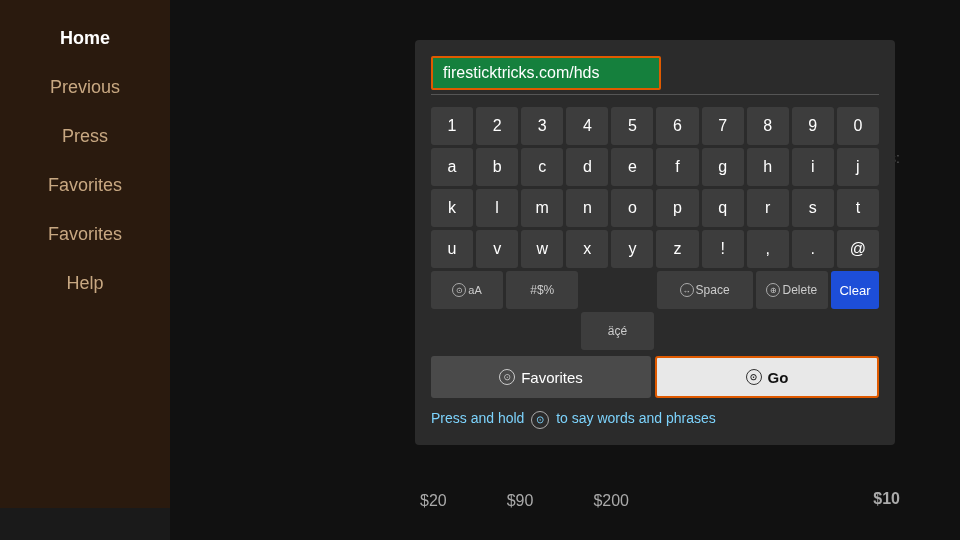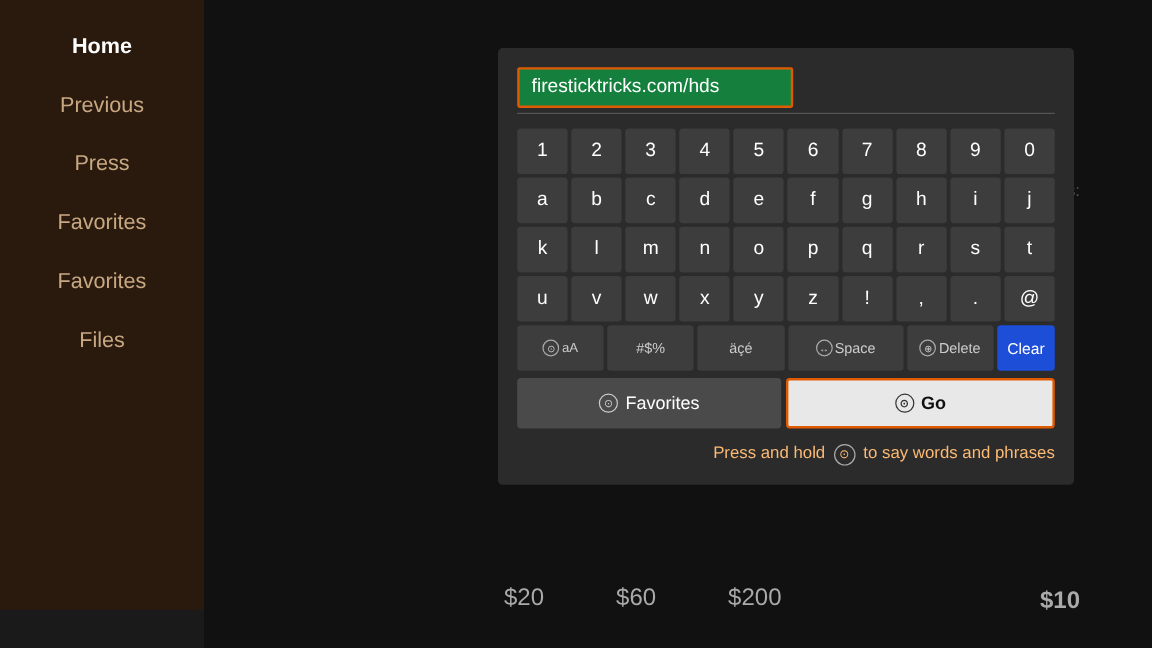--- a/index.html
+++ b/index.html
@@ -48,21 +48,21 @@
     
     .bg-text {
       position: absolute;
       right: 60px;
       top: 150px;
       color: #555;
       font-size: 14px;
     }
     .donation-btn {
       color: #aaa;
-      font-size: 20px;
+      font-size: 16px;
     }
 
     
     #keyboard-modal {
       position: absolute;
       left: 245px;
       top: 40px;
       width: 480px;
       background: #2b2b2b;
       border-radius: 4px;
@@ -161,24 +161,24 @@
       border-radius: 3px;
       cursor: pointer;
       display: flex;
       align-items: center;
       justify-content: center;
       gap: 6px;
     }
 
     
     .voice-hint {
-      text-align: right;
+      text-align: left;
       margin-top: 12px;
       font-size: 14px;
-      color: #fdba74;
+      color: #7dd3fc;
     }
     .voice-hint .mic-icon {
       display: inline-flex;
       align-items: center;
       justify-content: center;
       width: 18px;
       height: 18px;
       border: 1px solid #aaa;
       border-radius: 50%;
       font-size: 10px;
@@ -198,35 +198,35 @@
   <div class="sidebar-item">
     <span>Press</span>
   </div>
   <div class="sidebar-item">
     <span>Favorites</span>
   </div>
   <div class="sidebar-item">
     <span>Favorites</span>
   </div>
   <div class="sidebar-item">
-    <span>Files</span>
+    <span>Help</span>
   </div>
 </div>
 
 <div id="main">
 
   <div class="bg-text">
     <span>ase donation buttons:</span>
   </div>
   <div style="position:absolute; right:60px; top:490px; display:flex; gap:30px;font-weight:bold;">
     <span class="donation-btn">$10</span>
   </div>
   <div style="position:absolute; bottom:30px; display:flex; gap:60px; left:250px;">
     <span class="donation-btn">$20</span>
-    <span class="donation-btn">$60</span>
+    <span class="donation-btn">$90</span>
     <span class="donation-btn">$200</span>
   </div>
 
   <div id="keyboard-modal">
 
     <div class="url-input-container">
       <input class="url-input" type="text" value="firesticktricks.com/hds" style="">
       <div class="url-underline"></div>
     </div>
 
@@ -282,21 +282,21 @@
         <button class="key">,</button>
         <button class="key">.</button>
         <button class="key">@</button>
       </div>
 
       <div class="key-row">
         <button class="key key-special" style="font-size:11px;">
           <span style="border:1px solid #aaa;border-radius:50%;width:14px;height:14px;display:inline-flex;align-items:center;justify-content:center;margin-right:2px;font-size:8px;">⊙</span>aA
         </button>
         <button class="key key-special" style="font-size:12px;">#$%</button>
-        <button class="key key-special" style="font-size:12px;">äçé</button>
+        <button class="key key-special" style="font-size:12px;margin-top:41px;">äçé</button>
         <button class="key key-special key-space" style="font-size:12px;">
           <span style="border:1px solid #aaa;border-radius:50%;width:14px;height:14px;display:inline-flex;align-items:center;justify-content:center;margin-right:2px;font-size:8px;">↔</span>Space
         </button>
         <button class="key key-special" style="font-size:12px;">
           <span style="border:1px solid #aaa;border-radius:50%;width:14px;height:14px;display:inline-flex;align-items:center;justify-content:center;margin-right:2px;font-size:8px;">⊕</span>Delete
         </button>
         <button class="key key-clear">Clear</button>
       </div>
     </div>
 

